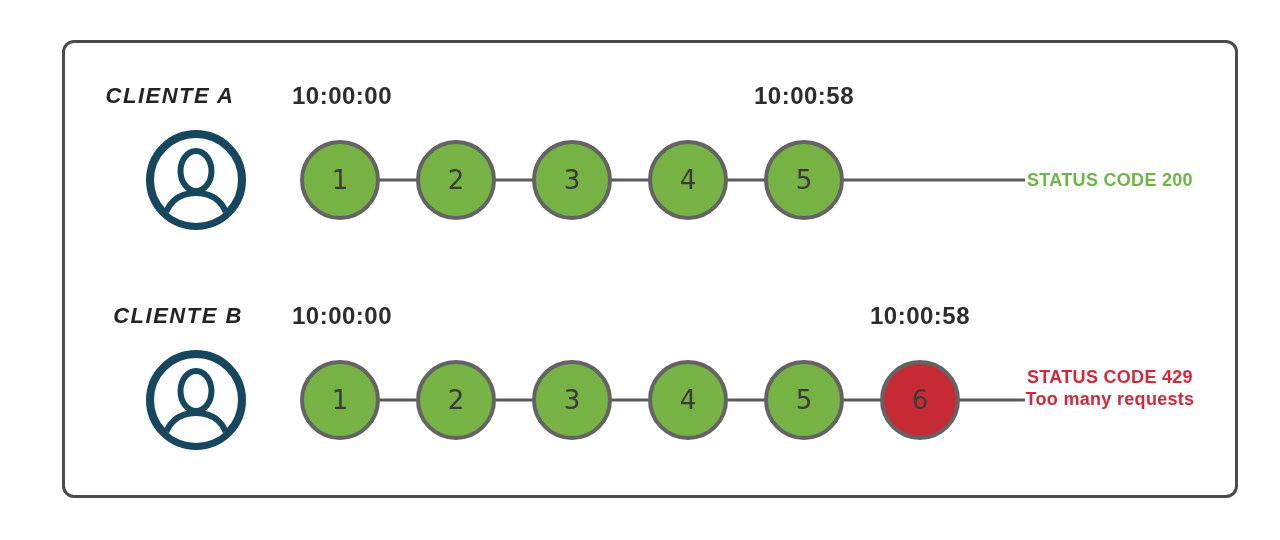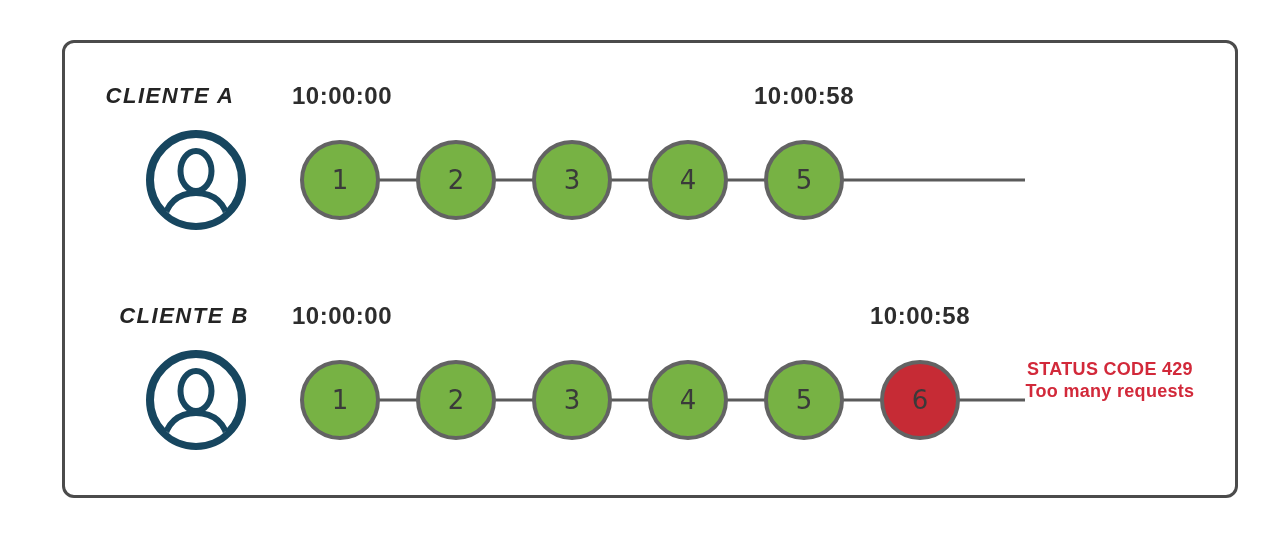--- a/index.html
+++ b/index.html
@@ -85,24 +85,25 @@
         </div>
         <div class="timeline-line abs" style="left: 340px; top: 180px; width: 685px; background: rgb(90, 90, 90);"></div>
         <div class="timestamp abs center-anchor" style="left: 342px; top: 96px;">10:00:00</div>
         <div class="timestamp abs center-anchor" style="left: 804px; top: 96px;">10:00:58</div>
         <div class="request-circle abs" style="left: 340px; top: 180px; background: rgb(119, 178, 68); border-color: rgb(99, 99, 99);">1</div>
         <div class="request-circle abs" style="left: 456px; top: 180px; background: rgb(119, 178, 68); border-color: rgb(99, 99, 99);">2</div>
         <div class="request-circle abs" style="left: 572px; top: 180px; background: rgb(119, 178, 68); border-color: rgb(99, 99, 99);">3</div>
         <div class="request-circle abs" style="left: 688px; top: 180px; background: rgb(119, 178, 68); border-color: rgb(99, 99, 99);">4</div>
         <div class="request-circle abs" style="left: 804px; top: 180px; background: rgb(119, 178, 68); border-color: rgb(99, 99, 99);">5</div>
         <div class="status-text abs center-anchor" style="left: 1110px; top: 180px; color: rgb(108, 182, 69);">
+          <div class="">STATUS CODE 200</div>
         </div>
       </div>
       <div class="">
-        <div class="client-label abs center-anchor" style="left: 184px; top: 316px;">CLIENTE B</div>
+        <div class="client-label abs center-anchor" style="left: 178px; top: 316px;">CLIENTE B</div>
         <div class="avatar abs center-anchor" style="left: 196px; top: 400px;">
           <svg width="104" height="104" viewBox="0 0 104 104">
             <defs>
               <clipPath id="clip1">
                 <circle cx="52" cy="52" r="43"></circle>
               </clipPath>
             </defs>
             <circle cx="52" cy="52" r="46" fill="#ffffff" stroke="#17465f" stroke-width="8"></circle>
             <g clip-path="url(#clip1)">
               <path d="M 18 101 Q 22 65 52 65 Q 82 65 86 101 Z" fill="#ffffff" stroke="#17465f" stroke-width="6" stroke-linejoin="round"></path>
@@ -112,19 +113,19 @@
         </div>
         <div class="timeline-line abs" style="left: 340px; top: 400px; width: 685px; background: rgb(90, 90, 90);"></div>
         <div class="timestamp abs center-anchor" style="left: 342px; top: 316px;">10:00:00</div>
         <div class="timestamp abs center-anchor" style="left: 920px; top: 316px;">10:00:58</div>
         <div class="request-circle abs" style="left: 340px; top: 400px; background: rgb(119, 178, 68); border-color: rgb(99, 99, 99);">1</div>
         <div class="request-circle abs" style="left: 456px; top: 400px; background: rgb(119, 178, 68); border-color: rgb(99, 99, 99);">2</div>
         <div class="request-circle abs" style="left: 572px; top: 400px; background: rgb(119, 178, 68); border-color: rgb(99, 99, 99);">3</div>
         <div class="request-circle abs" style="left: 688px; top: 400px; background: rgb(119, 178, 68); border-color: rgb(99, 99, 99);">4</div>
         <div class="request-circle abs" style="left: 804px; top: 400px; background: rgb(119, 178, 68); border-color: rgb(99, 99, 99);">5</div>
         <div class="request-circle abs" style="left: 920px; top: 400px; background: rgb(198, 43, 53); border-color: rgb(99, 99, 99);">6</div>
-        <div class="status-text abs center-anchor" style="left: 1110px; top: 380px; color: rgb(210, 41, 58);">
+        <div class="status-text abs center-anchor" style="left: 1110px; top: 388px; color: rgb(210, 41, 58);">
           <div class="">STATUS CODE 429</div>
           <div class="">Too many requests</div>
         </div>
       </div>
     </div>
 </div>
 
 </body></html>

